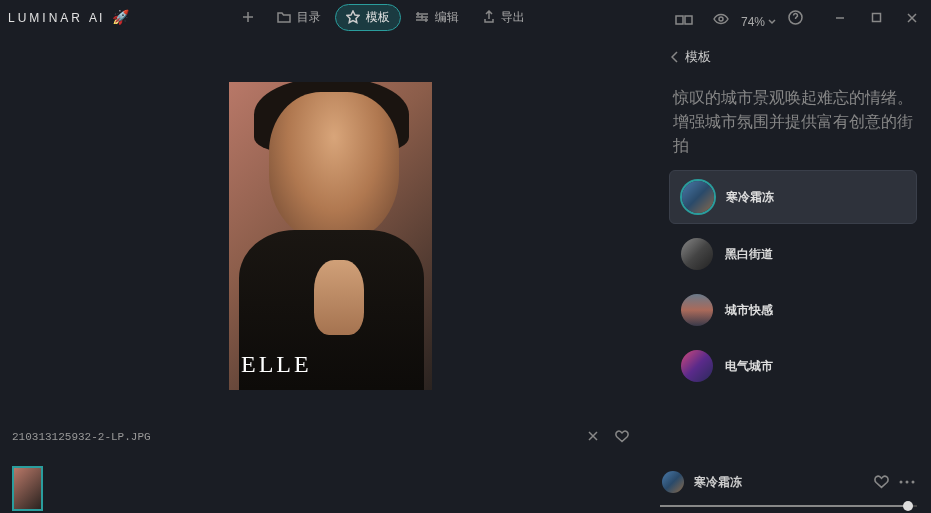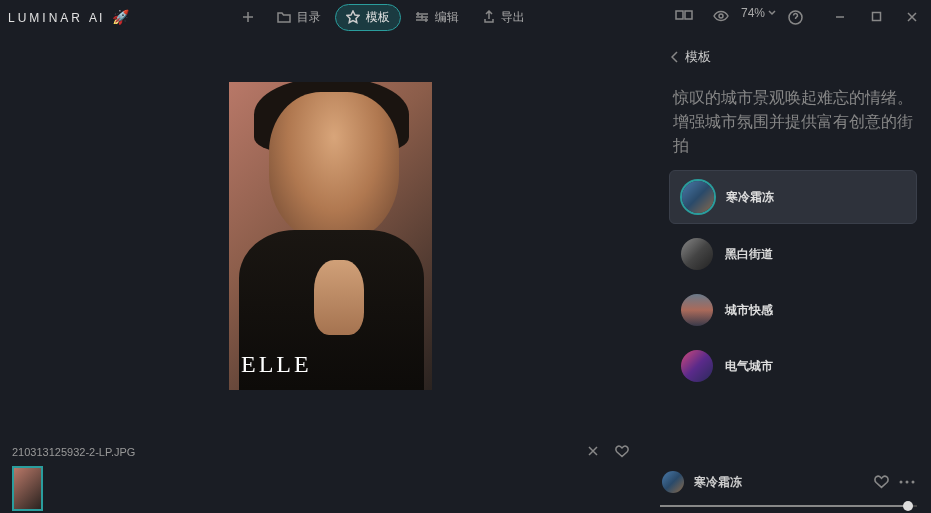--- a/index.html
+++ b/index.html
@@ -55,21 +55,21 @@
     .tb-btn.icon-only {
       padding: 4px 8px;
     }
     .tb-btn.active {
       background: rgba(30,150,150,0.25);
       border: 1px solid #2a9d9d;
       color: #e0e0e0;
     }
     .tb-right {
       display: flex;
-      align-items: flex-start;
+      align-items: flex-end;
       gap: 4px;
       margin-left: auto;
     }
     .window-controls {
       display: flex;
       align-items: center;
       gap: 14px;
       margin-left: 14px;
     }
     .win-btn {
@@ -174,21 +174,21 @@
     .thumb {
       position: absolute;
       bottom: 2px;
       left: 12px;
       width: 31px;
       height: 45px;
       background: linear-gradient(135deg, #b87868 0%, #2a2320 100%);
       border: 2px solid #2a9d9d;
       margin-top: 6px;
     }
-    .file-bar { bottom: 55px; }
+    .file-bar { bottom: 70px; font-family: Liberation Mono, monospace; }
     .side {
       width: 270px;
       padding: 8px 14px 8px 8px;
       overflow-y: auto;
     }
     .back-row {
       display: flex;
       align-items: center;
       gap: 6px;
       font-size: 13px;

